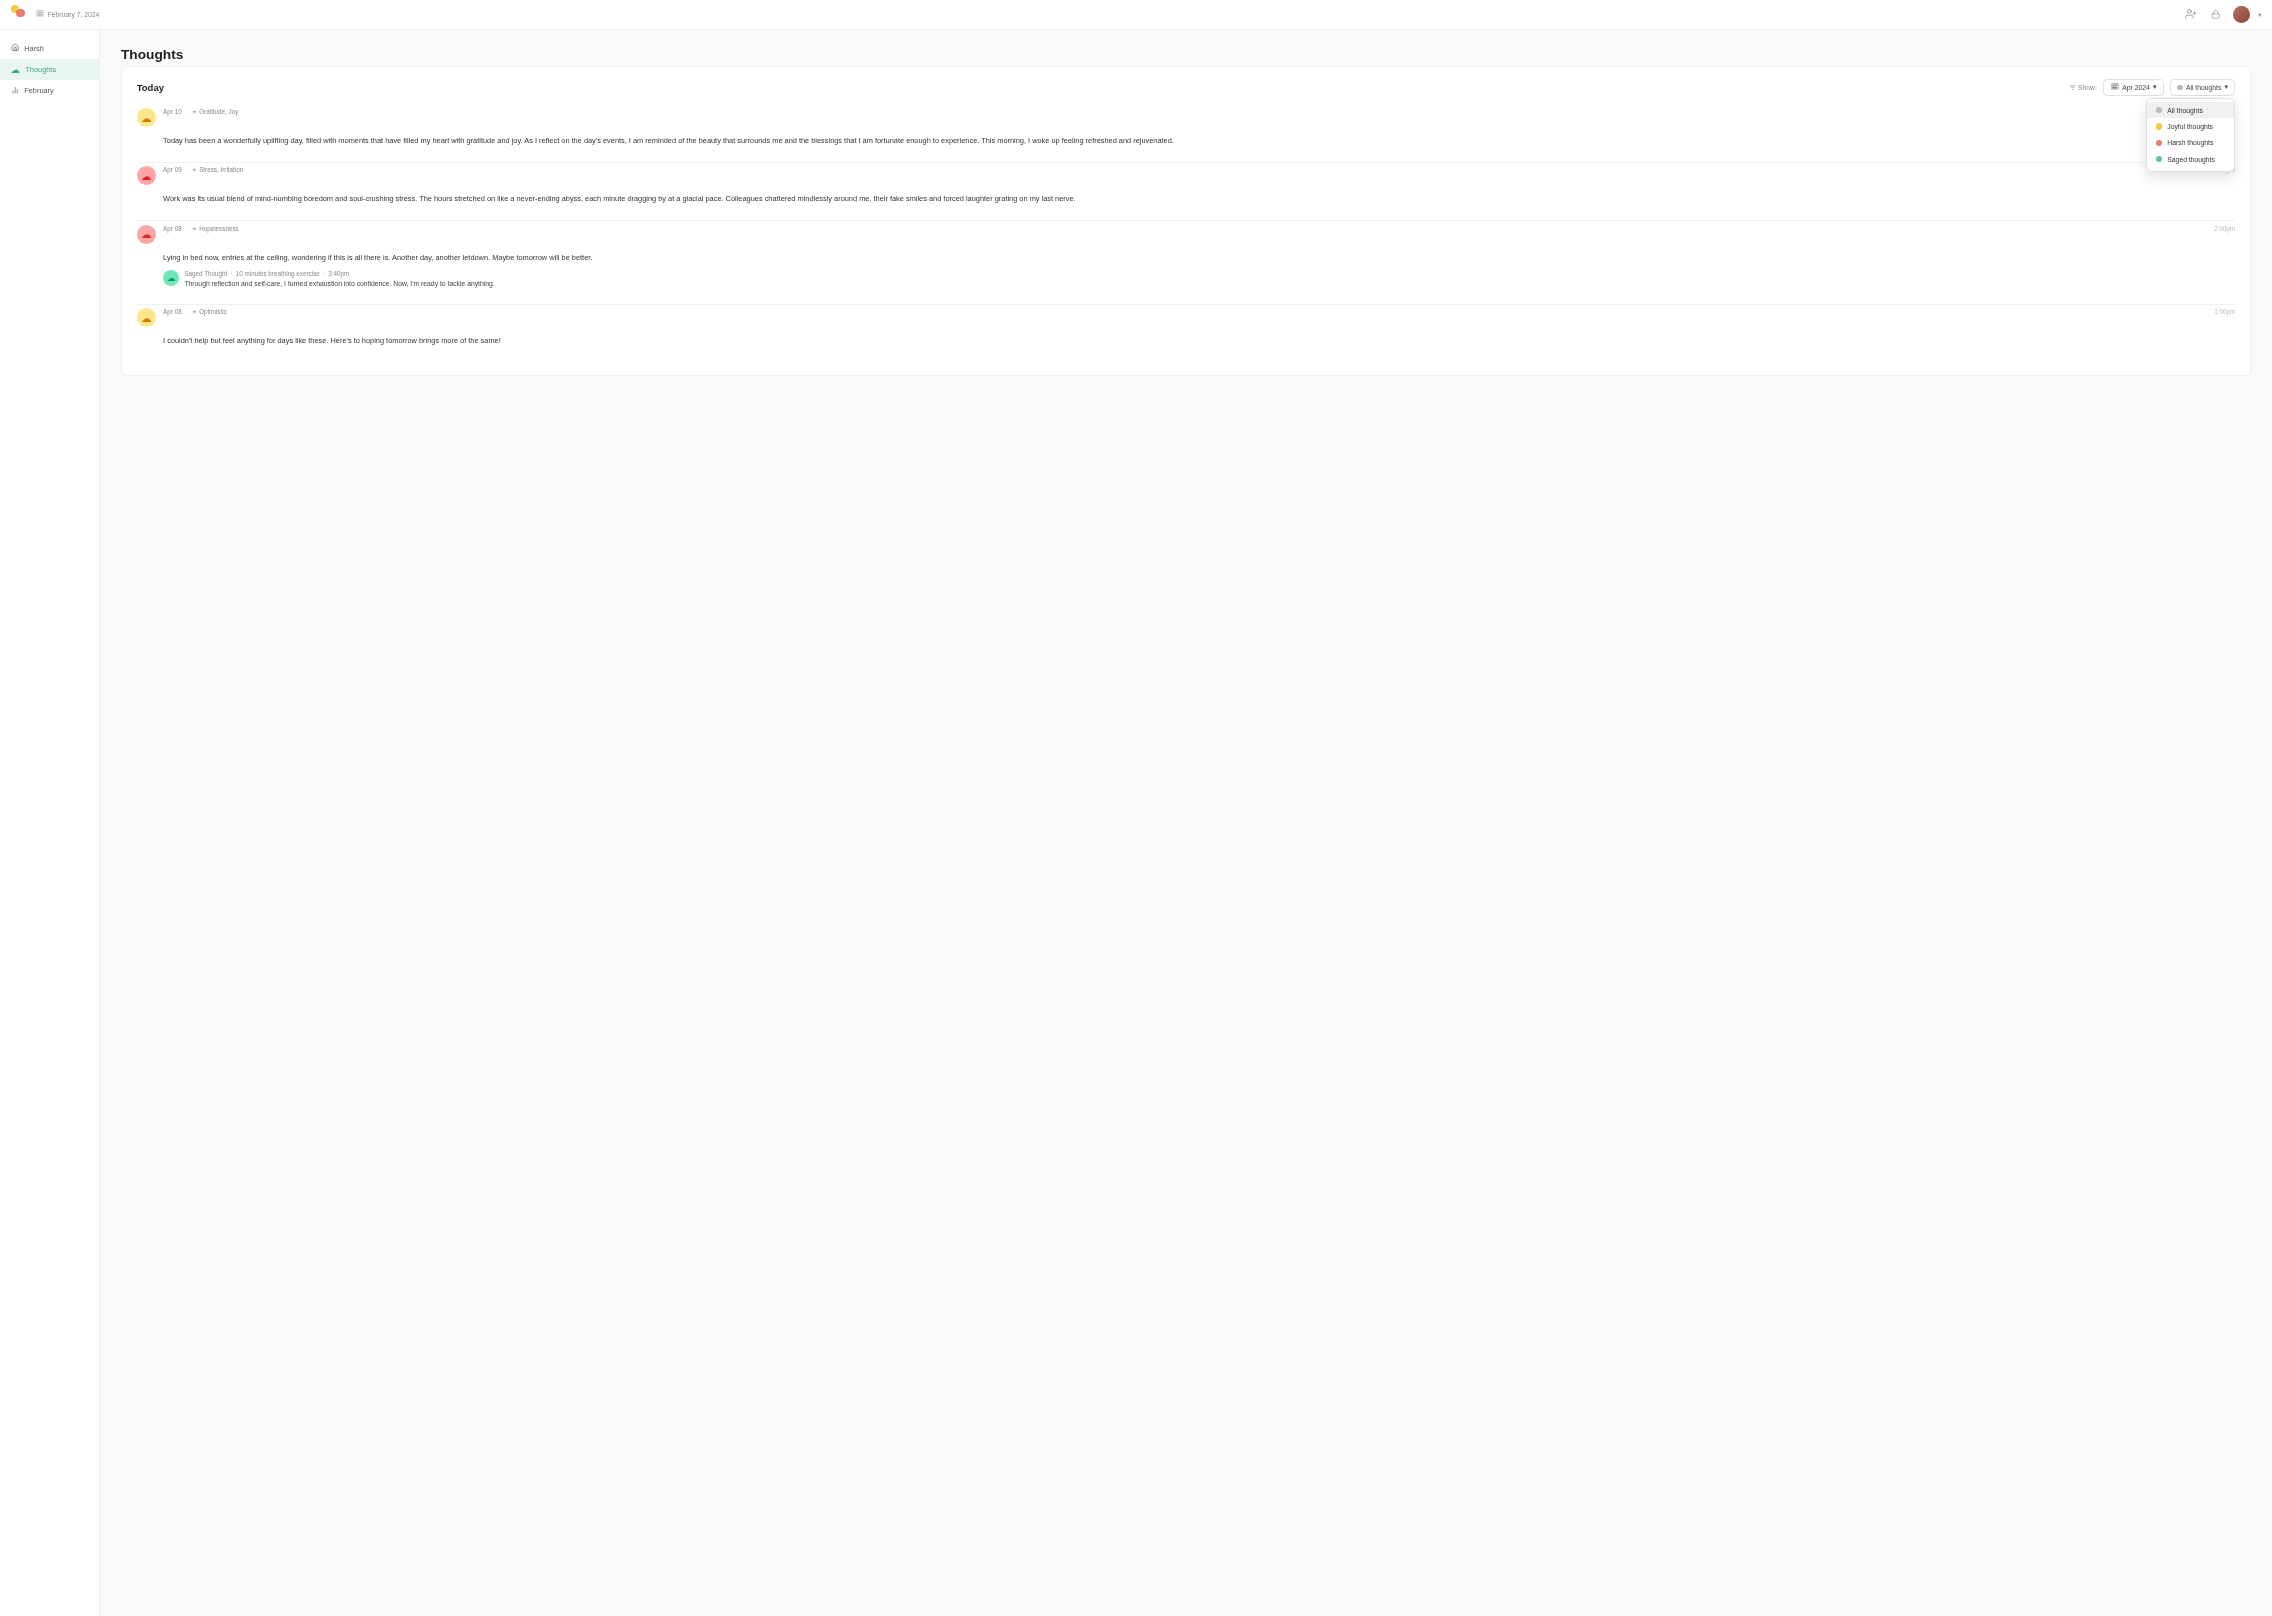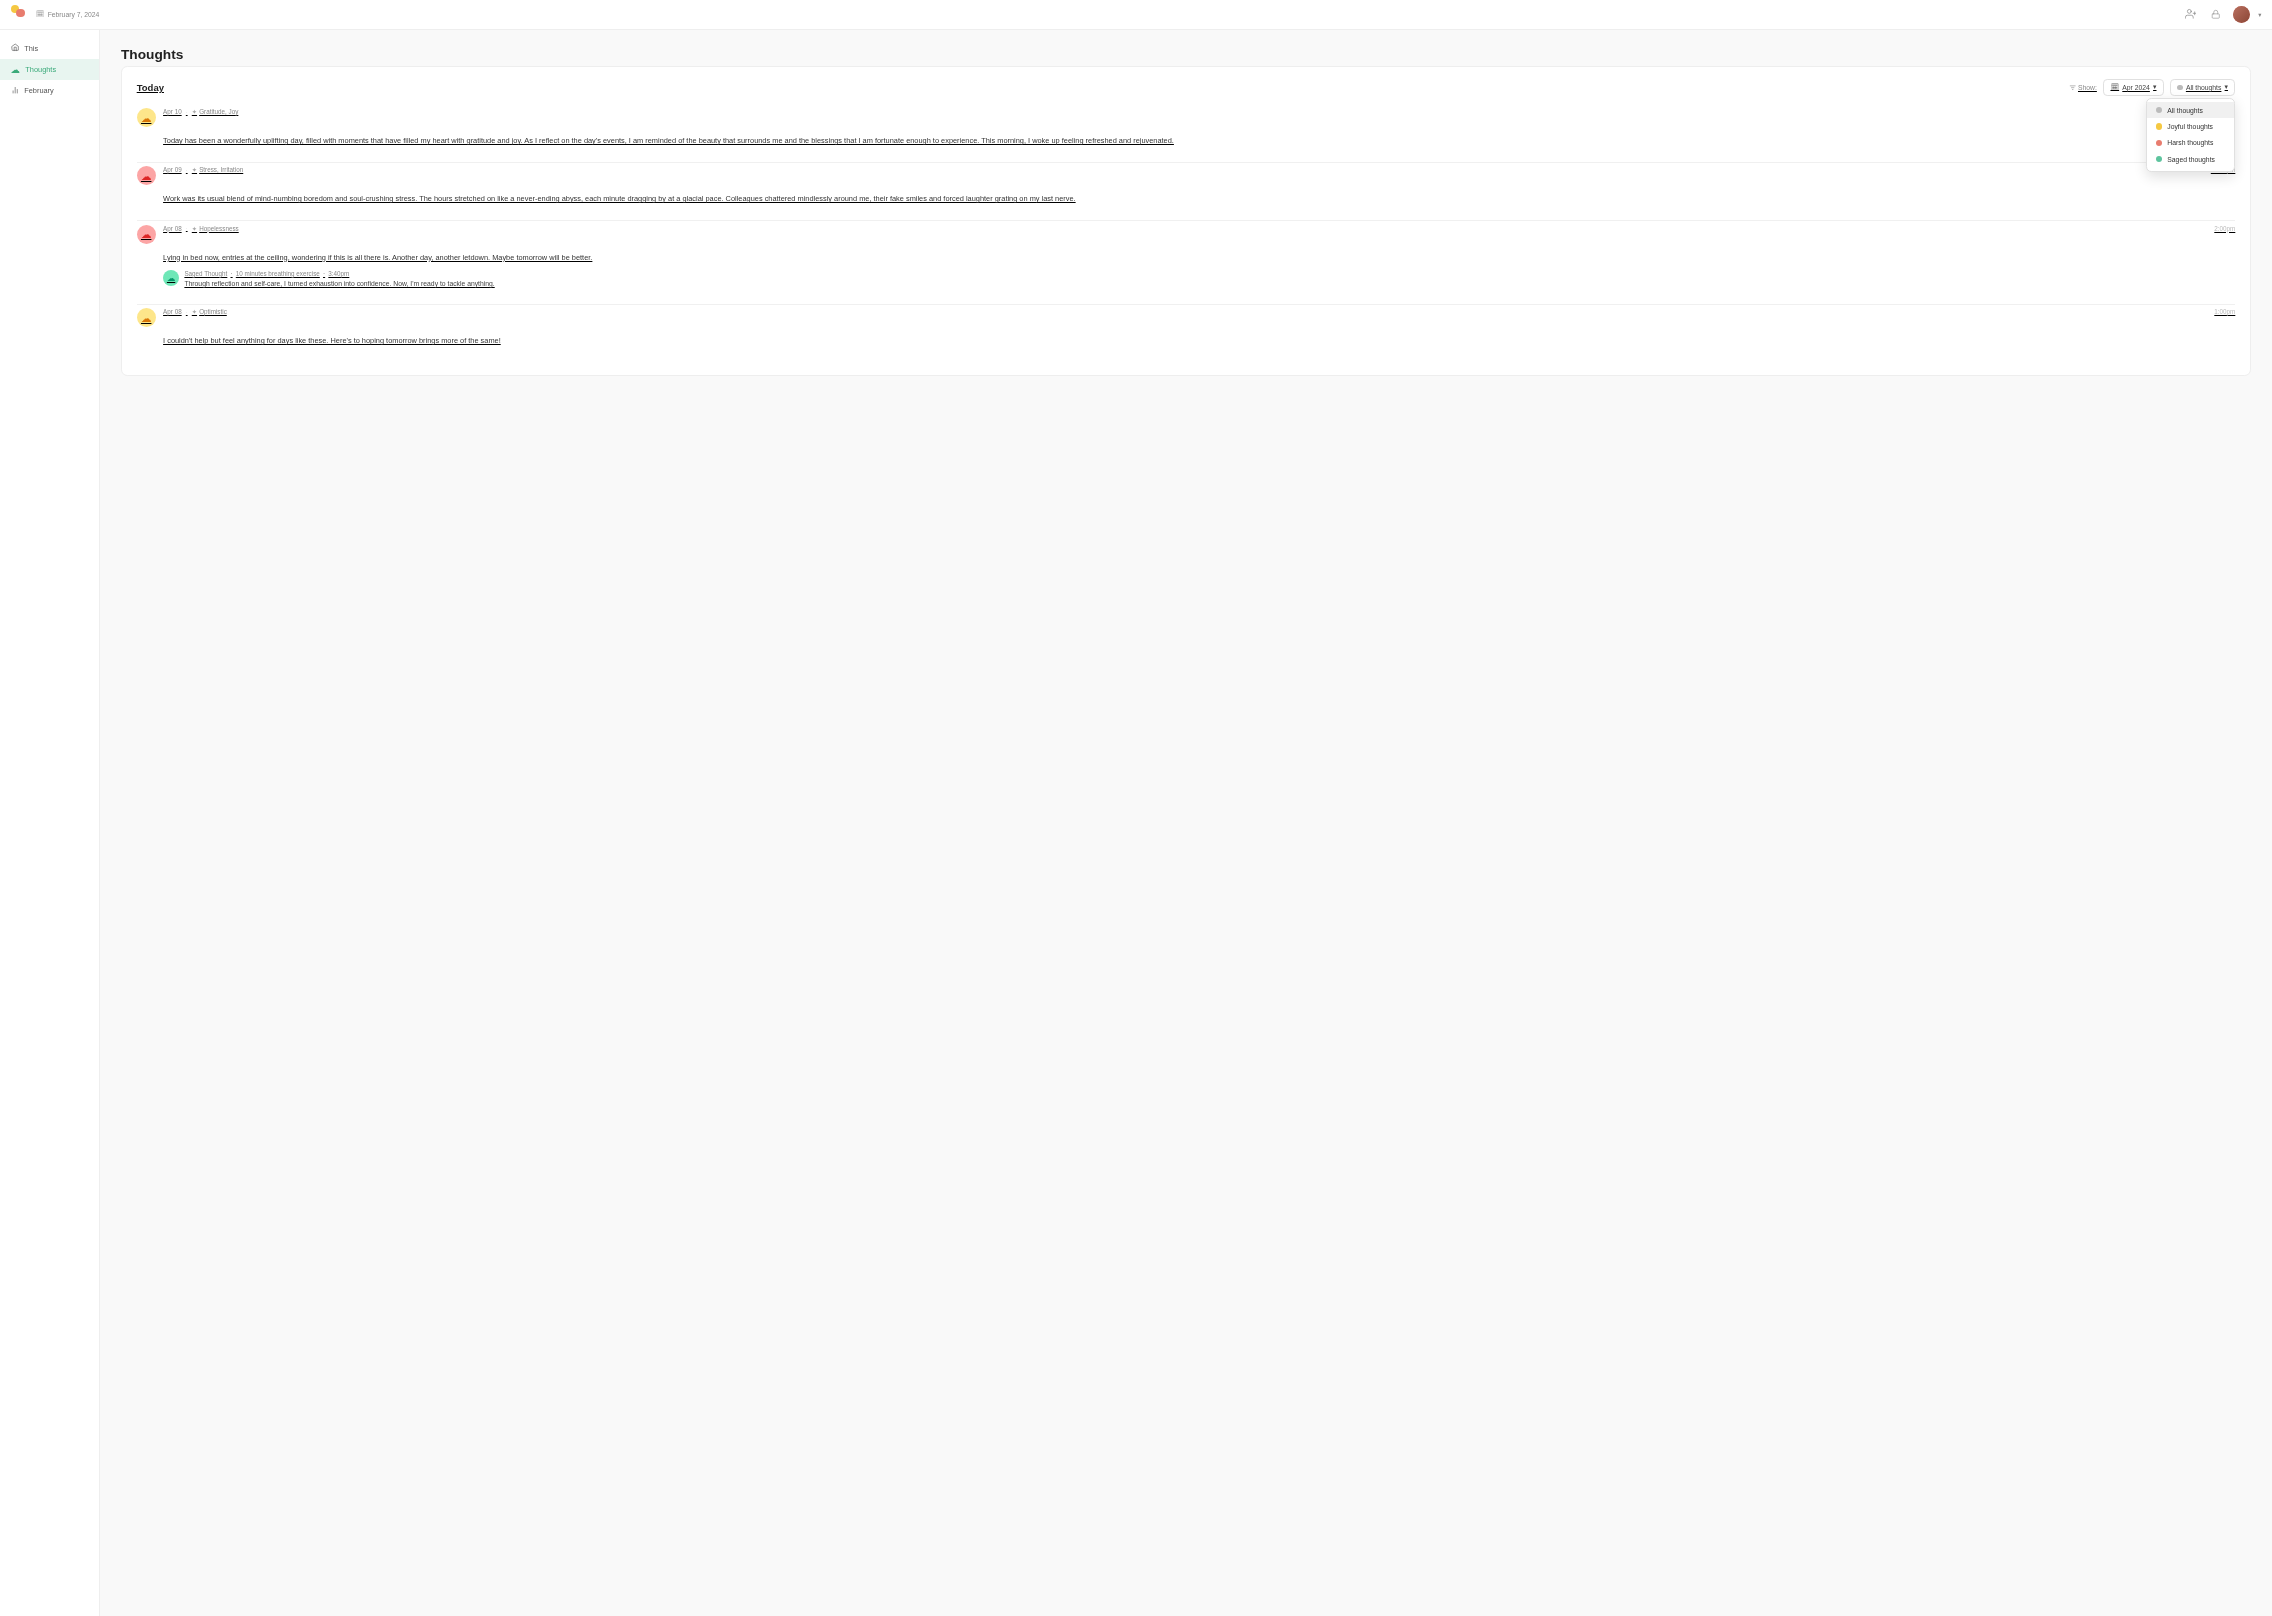--- a/index.html
+++ b/index.html
@@ -39,21 +39,21 @@
 
     
     .main { flex: 1; overflow-y: auto; padding: 17px 21px; position: relative; }
 
     .page-title { font-size: 13.7px; font-weight: 700; color: #222; margin-bottom: 4.2px; }
     .page-subtitle { font-size: 7.4px; color: #888; margin-bottom: 14.7px; }
 
     
     .card {
       background: #fff; border-radius: 6.3px; border: 0.5px solid #eee;
-      padding: 12.6px 14.7px; position: relative; text-decoration: underline;
+      padding: 12.6px 14.7px; position: relative;
     }
 
     .card-header {
       display: flex; align-items: center; justify-content: space-between;
       margin-bottom: 12.6px;
     }
     .card-title { font-size: 9.5px; font-weight: 600; color: #222; }
 
     .filters { display: flex; align-items: center; gap: 6.3px; }
     .filter-label { color: #888; font-size: 6.8px; display: flex; align-items: center; gap: 2.1px; }
@@ -151,21 +151,21 @@
 <div class="app-body">
 
   <div class="sidebar">
     <div class="sidebar-item">
       <span class="sidebar-icon">
         <svg width="8.4" height="8.4" viewBox="0 0 24 24" fill="none" stroke="currentColor" stroke-width="1.8" stroke-linecap="round" stroke-linejoin="round">
           <path d="M3 9.5L12 3l9 6.5V20a1 1 0 0 1-1 1H4a1 1 0 0 1-1-1z"></path>
           <polyline points="9 22 9 12 15 12 15 22"></polyline>
         </svg>
       </span>
-      <span>This</span>
+      <span>Harsh</span>
     </div>
     <div class="sidebar-item active">
       <span class="sidebar-icon" style="color:#3aaa7a; font-size:9.5px;">☁</span>
       <span>Thoughts</span>
     </div>
     <div class="sidebar-item">
       <span class="sidebar-icon">
         <svg width="8.4" height="8.4" viewBox="0 0 24 24" fill="none" stroke="currentColor" stroke-width="1.8" stroke-linecap="round" stroke-linejoin="round">
           <line x1="18" y1="20" x2="18" y2="10"></line>
           <line x1="12" y1="20" x2="12" y2="4"></line>

